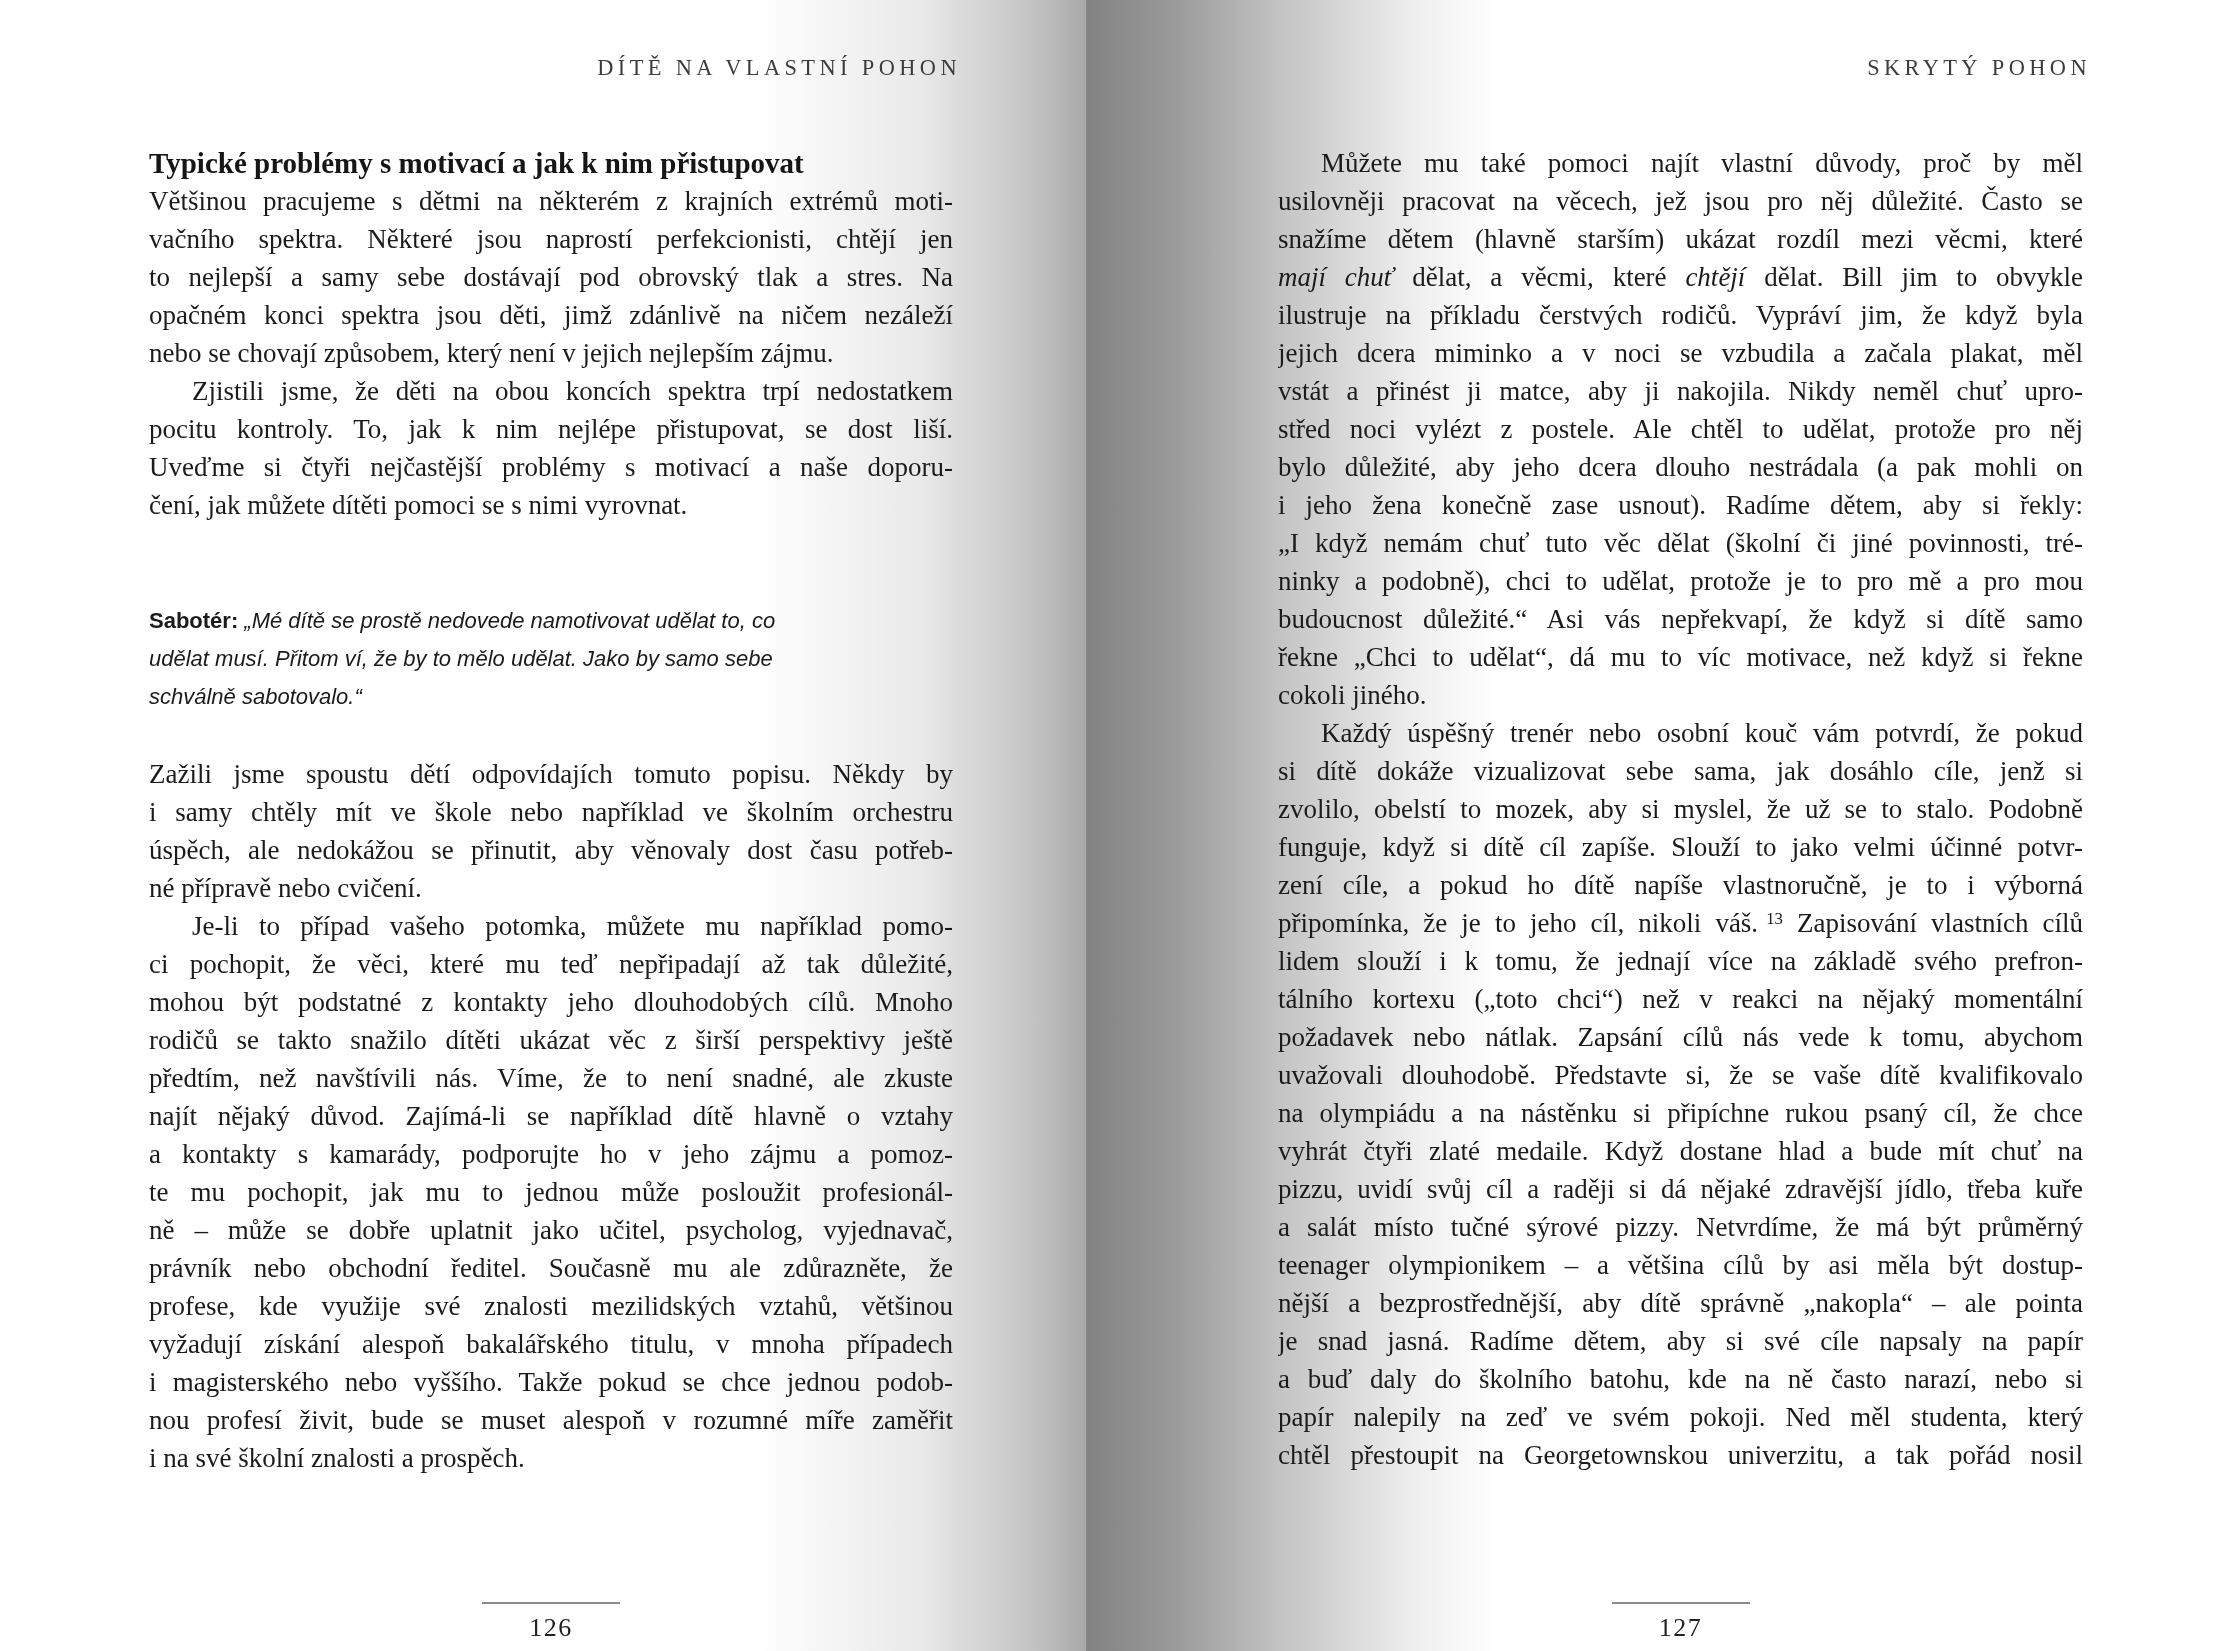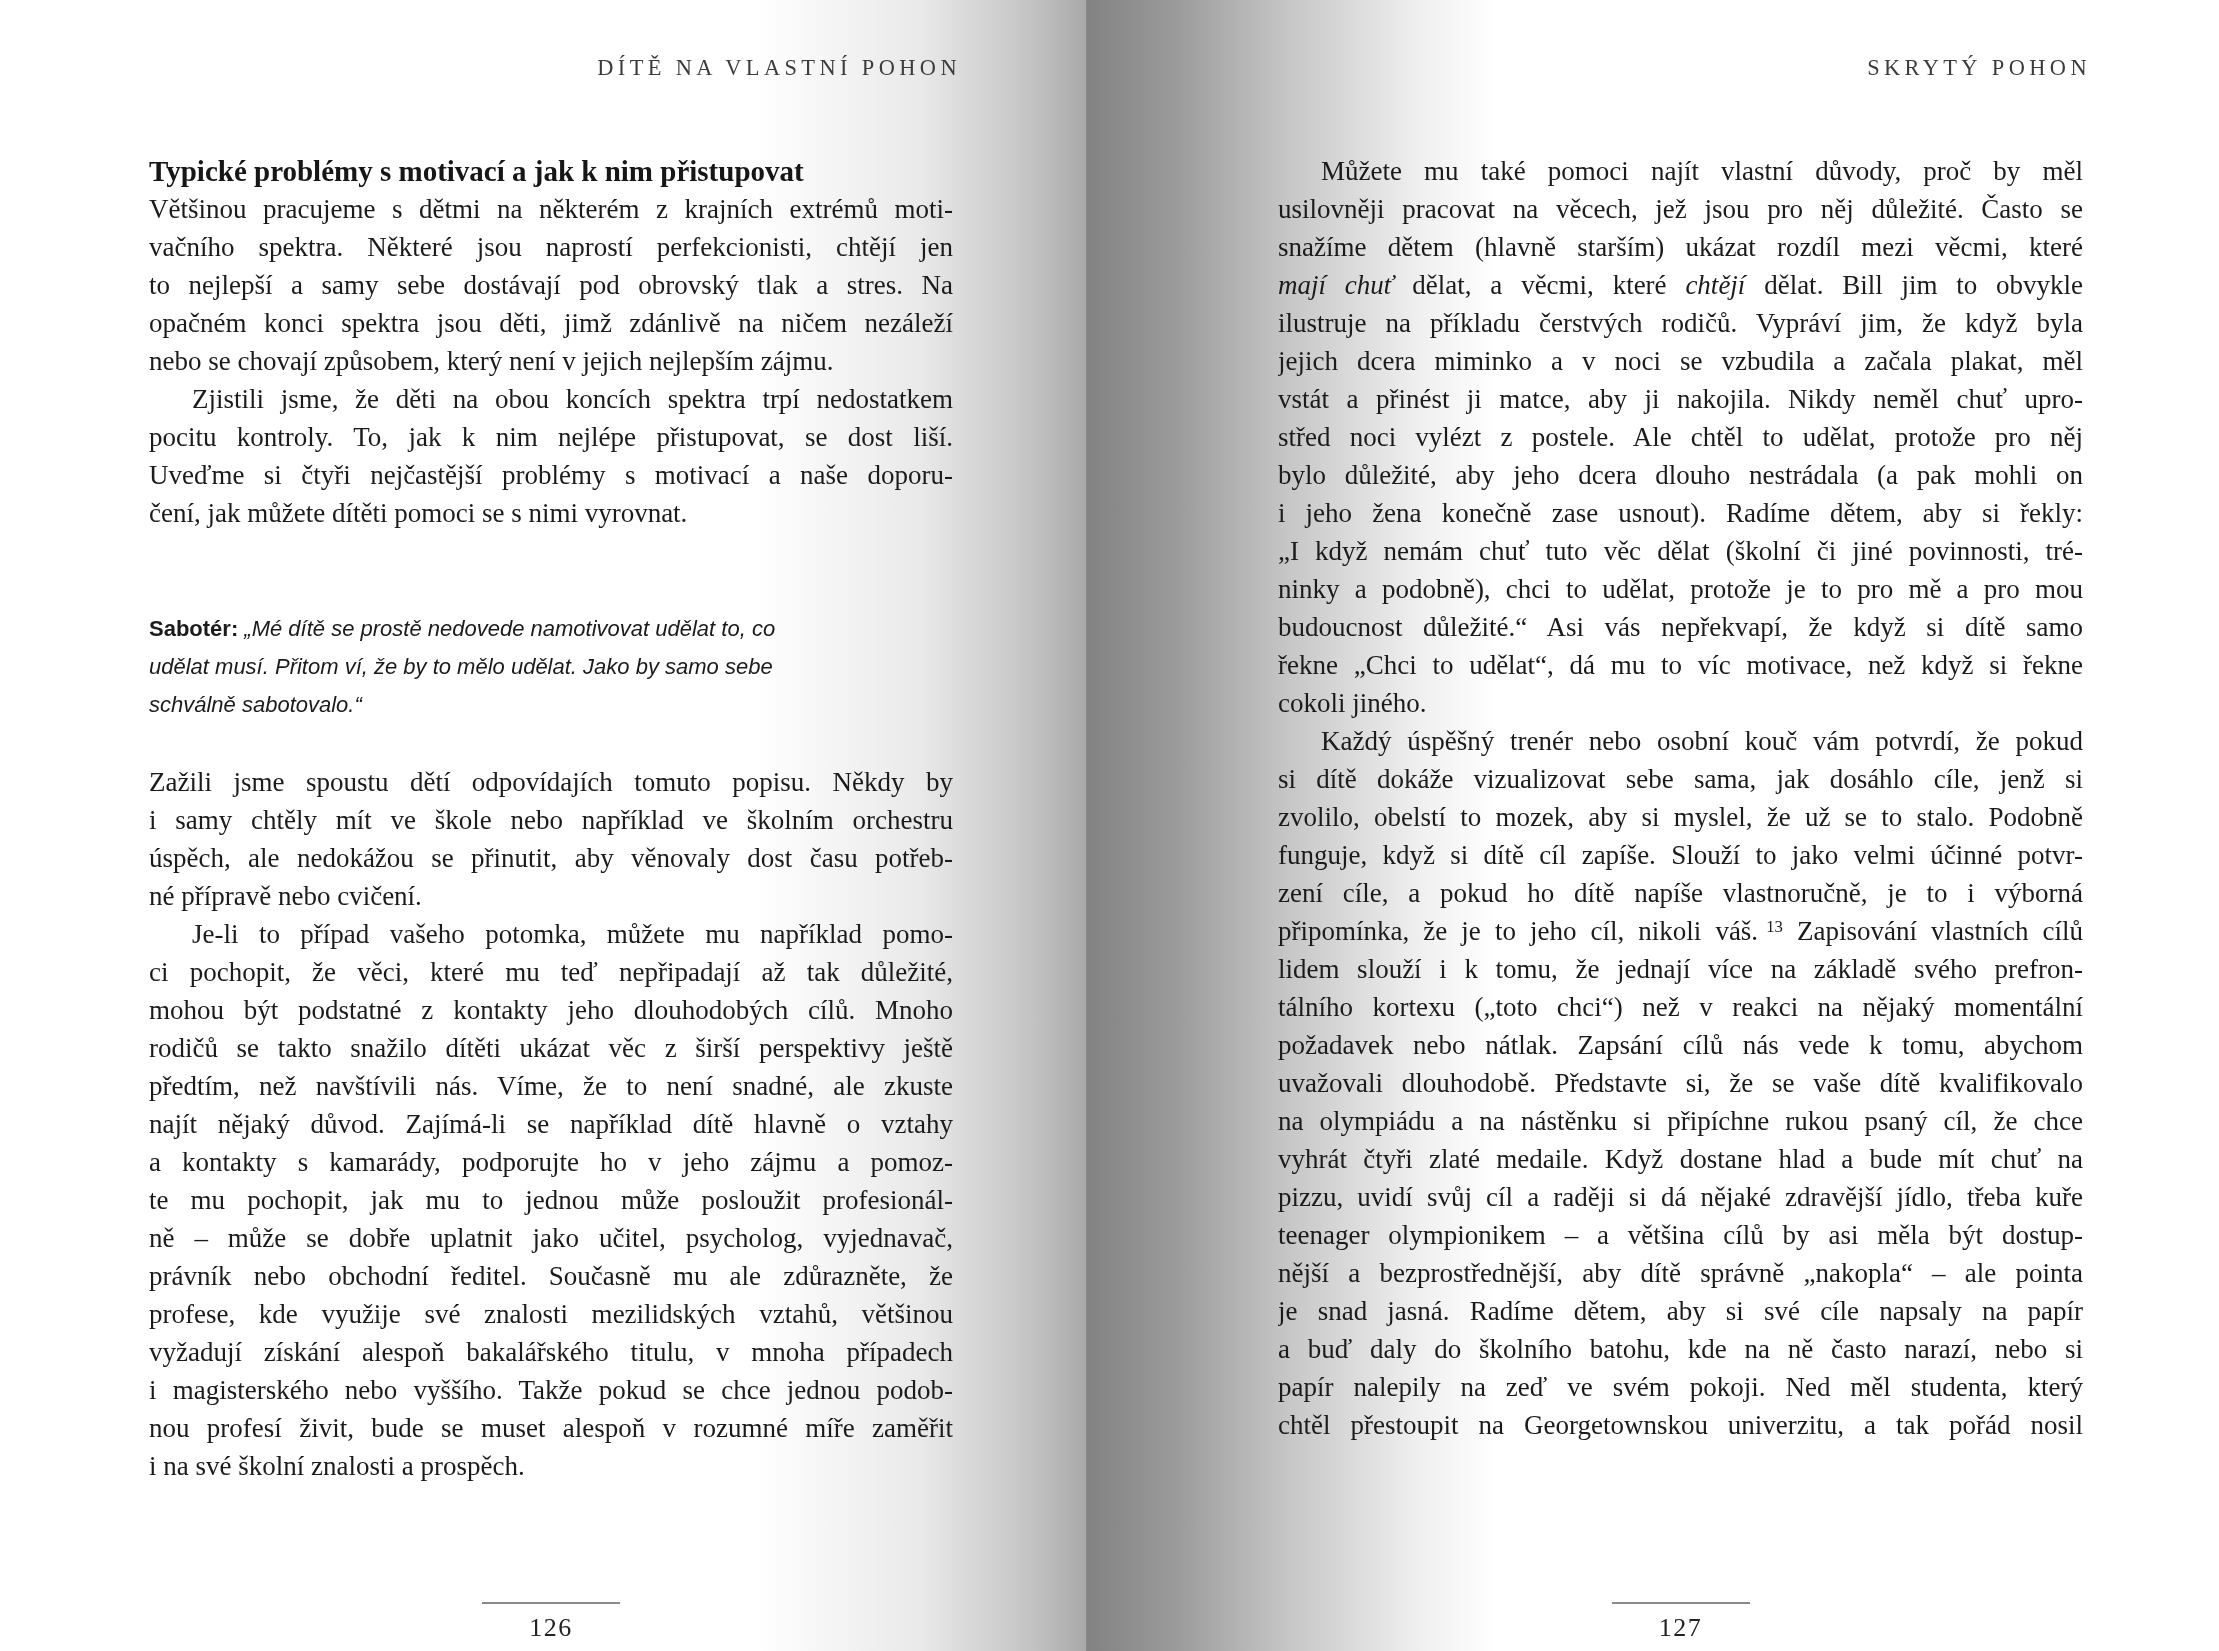--- a/index.html
+++ b/index.html
@@ -21,21 +21,21 @@
   .page.left{left:149px;width:804px;}
   .page.right{left:1278px;width:805px;}
 
   .running-header{
     position:absolute;top:55px;left:8px;width:100%;
     text-align:right;font-size:22.4px;letter-spacing:4.4px;
     color:#3c3c3c;white-space:nowrap;
   }
 
   .body-text{
-    position:absolute;top:152px;left:0;width:100%;
+    position:absolute;top:144px;left:0;width:100%;
     font-size:27px;line-height:38px;color:#1b1b1b;
   }
   .line{
     text-align:justify;text-align-last:justify;
     height:38px;overflow:hidden;
   }
   .line.last{text-align-last:left;}
   .line.indent{text-indent:43px;}
 
   .block.heading .line{
@@ -145,20 +145,21 @@
           <div class="line"><span>funguje, když si dítě cíl zapíše. Slouží to jako velmi účinné potvr-</span></div>
           <div class="line"><span>zení cíle, a pokud ho dítě napíše vlastnoručně, je to i výborná</span></div>
           <div class="line"><span>připomínka, že je to jeho cíl, nikoli váš.</span><sup>13</sup><span> Zapisování vlastních cílů</span></div>
           <div class="line"><span>lidem slouží i k tomu, že jednají více na základě svého prefron-</span></div>
           <div class="line"><span>tálního kortexu („toto chci“) než v reakci na nějaký momentální</span></div>
           <div class="line"><span>požadavek nebo nátlak. Zapsání cílů nás vede k tomu, abychom</span></div>
           <div class="line"><span>uvažovali dlouhodobě. Představte si, že se vaše dítě kvalifikovalo</span></div>
           <div class="line"><span>na olympiádu a na nástěnku si připíchne rukou psaný cíl, že chce</span></div>
           <div class="line"><span>vyhrát čtyři zlaté medaile. Když dostane hlad a bude mít chuť na</span></div>
           <div class="line"><span>pizzu, uvidí svůj cíl a raději si dá nějaké zdravější jídlo, třeba kuře</span></div>
+          <div class="line"><span>a salát místo tučné sýrové pizzy. Netvrdíme, že má být průměrný</span></div>
           <div class="line"><span>teenager olympionikem – a většina cílů by asi měla být dostup-</span></div>
           <div class="line"><span>nější a bezprostřednější, aby dítě správně „nakopla“ – ale pointa</span></div>
           <div class="line"><span>je snad jasná. Radíme dětem, aby si své cíle napsaly na papír</span></div>
           <div class="line"><span>a buď daly do školního batohu, kde na ně často narazí, nebo si</span></div>
           <div class="line"><span>papír nalepily na zeď ve svém pokoji. Ned měl studenta, který</span></div>
           <div class="line"><span>chtěl přestoupit na Georgetownskou univerzitu, a tak pořád nosil</span></div>
         </div>
       </div>
     <div class="footer">
       <div class="rule"></div>

